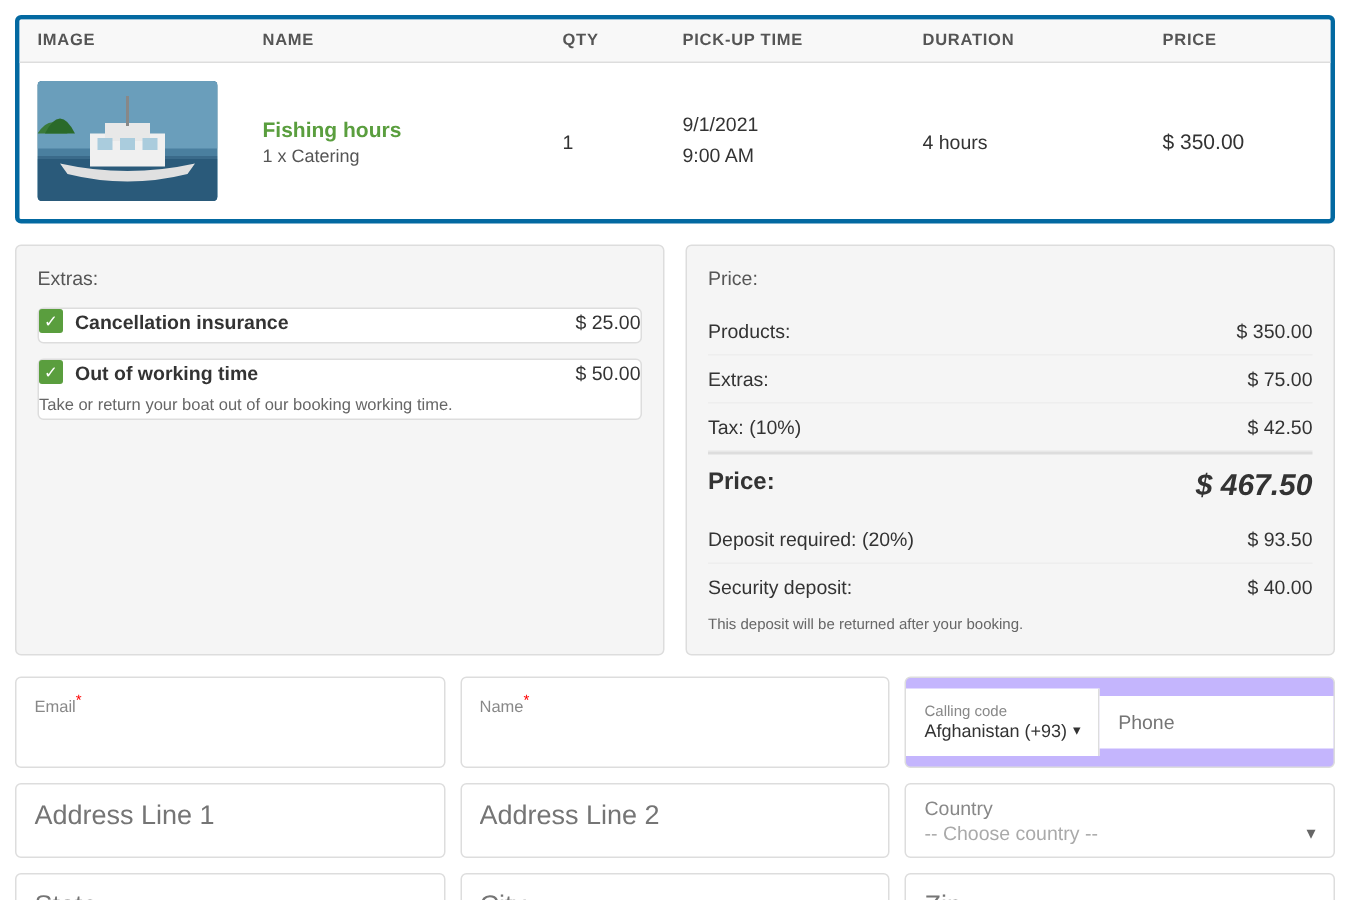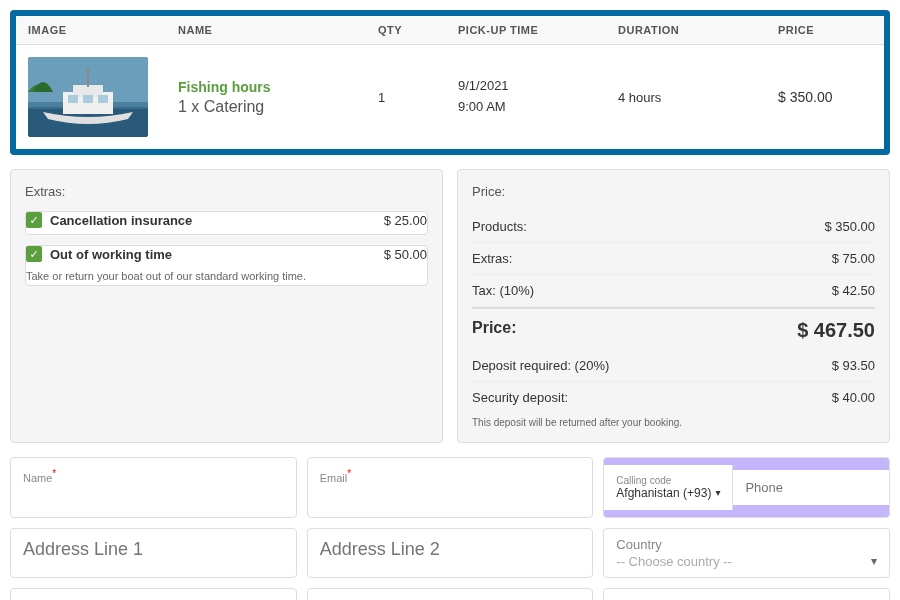--- a/index.html
+++ b/index.html
@@ -1,28 +1,28 @@
 <!DOCTYPE html>
 <html><head>
   <meta charset="utf-8">
   <style>
     * { box-sizing: border-box; margin: 0; padding: 0; }
     body { font-family: Arial, sans-serif; font-size: 13px; color: #333; background: #fff; width: 900px; }
 
     .page { padding: 10px; }
 
     
-    .product-table { border: 6px solid #0369a1; border-radius: 4px; margin-bottom: 14px; overflow: hidden; }
+    .product-table { border: 3px solid #0369a1; border-radius: 4px; margin-bottom: 14px; overflow: hidden; }
     .table-header { display: grid; grid-template-columns: 150px 200px 80px 160px 160px 120px; background: #f8f8f8; border-bottom: 1px solid #ddd; padding: 8px 12px; }
     .table-header span { font-size: 11px; font-weight: bold; color: #555; text-transform: uppercase; letter-spacing: 0.5px; }
     .table-row { display: grid; grid-template-columns: 150px 200px 80px 160px 160px 120px; padding: 12px; align-items: center; }
     .boat-image { width: 120px; height: 80px; background: #5a8ea8; border-radius: 3px; overflow: hidden; position: relative; }
     .boat-img-svg { width: 100%; height: 100%; }
     .product-name { color: #5a9e3e; font-weight: bold; font-size: 14px; }
-    .product-sub { color: #555; font-size: 16px; margin-top: 3px; }
+    .product-sub { color: #555; font-size: 12px; margin-top: 3px; }
     .pickup-time div { line-height: 1.6; }
     .price-val { font-size: 14px; }
 
     
     .two-col { display: grid; grid-template-columns: 1fr 1fr; gap: 14px; margin-bottom: 14px; }
 
     
     .extras-panel { background: #f5f5f5; border: 1px solid #ddd; border-radius: 4px; padding: 14px; }
     .panel-title { font-size: 13px; color: #555; margin-bottom: 12px; }
     .extra-item { background: #fff; border: 1px solid #ddd; border-radius: 4px; padding: 0; margin-bottom: 10px; }
@@ -32,21 +32,21 @@
     .checkbox::after { content: '✓'; color: white; font-size: 11px; }
     .extra-name { font-weight: bold; font-size: 13px; }
     .extra-price { font-size: 13px; }
     .extra-desc { font-size: 11px; color: #666; margin-top: 4px; line-height: 1.5; }
 
     
     .price-panel { background: #f5f5f5; border: 1px solid #ddd; border-radius: 4px; padding: 14px; }
     .price-row { display: flex; justify-content: space-between; padding: 8px 0; border-bottom: 1px solid #eee; font-size: 13px; }
     .price-row.total { border-bottom: none; border-top: 2px solid #ddd; padding-top: 10px; }
     .price-row.total .label { font-size: 16px; font-weight: bold; }
-    .price-row.total .val { font-size: 20px; font-weight: bold; }
+    .price-row.total .val { font-size: 20px; font-weight: bold; font-style: italic; }
     .price-row.no-border { border-bottom: none; }
     .price-row .val { color: #333; }
     .deposit-note { font-size: 10px; color: #666; margin-top: 4px; }
     .form-field { border: 1px solid #ddd; border-radius: 4px; padding: 10px 12px; background: #fff; position: relative; }
     .form-field input { width: 100%; border: none; outline: none; font-size: 18px; color: #333; background: transparent; }
     .form-field .field-label { font-size: 11px; color: #888; display: block; margin-bottom: 2px; }
     .required { color: red; font-size: 10px; }
     .select-field { display: flex; align-items: center; gap: 0; border: 1px solid #ddd; border-radius: 4px; background: #c4b5fd; overflow: hidden; }
     .select-part { border: none; border-right: 1px solid #ddd; padding: 10px 12px; background: #fff; font-size: 12px; color: #333; cursor: pointer; display: flex; align-items: center; gap: 4px; flex: 0 0 auto; }
     .phone-part { border: none; padding: 10px 12px; background: #fff; font-size: 13px; flex: 1; outline: none; }
@@ -125,21 +125,21 @@
         </div>
       </div>
       <div class="extra-item">
         <div class="extra-item-header">
           <div class="extra-check">
             <div class="checkbox"></div>
             <span class="extra-name">Out of working time</span>
           </div>
           <span class="extra-price">$ 50.00</span>
         </div>
-        <div class="extra-desc">Take or return your boat out of our standard working time.</div>
+        <div class="extra-desc">Take or return your boat out of our booking working time.</div>
       </div>
     </div>
 
     <div class="price-panel">
       <div class="panel-title">Price:</div>
       <div class="price-row">
         <span class="label">Products:</span>
         <span class="val">$ 350.00</span>
       </div>
       <div class="price-row">
@@ -162,26 +162,26 @@
         <span class="label">Security deposit:</span>
         <span class="val">$ 40.00</span>
       </div>
       <div class="deposit-note">This deposit will be returned after your booking.</div>
     </div>
   </div>
 
   <div>
     <div class="form-row">
       <div class="form-field">
+        <span class="field-label"><span>Email</span><sup class="required">*</sup></span>
+        <input type="email" style="">
+      </div>
+      <div class="form-field">
         <span class="field-label"><span>Name</span><sup class="required">*</sup></span>
         <input type="text" style="">
-      </div>
-      <div class="form-field">
-        <span class="field-label"><span>Email</span><sup class="required">*</sup></span>
-        <input type="email" style="">
       </div>
       <div class="select-field">
         <div class="select-part">
           <div>
             <div style="font-size:10px;color:#888;">Calling code</div>
             <div style="display:flex;align-items:center;gap:4px;">
               <span style="font-size:12px;">Afghanistan (+93)</span>
               <span style="font-size:10px;">▾</span>
             </div>
           </div>

